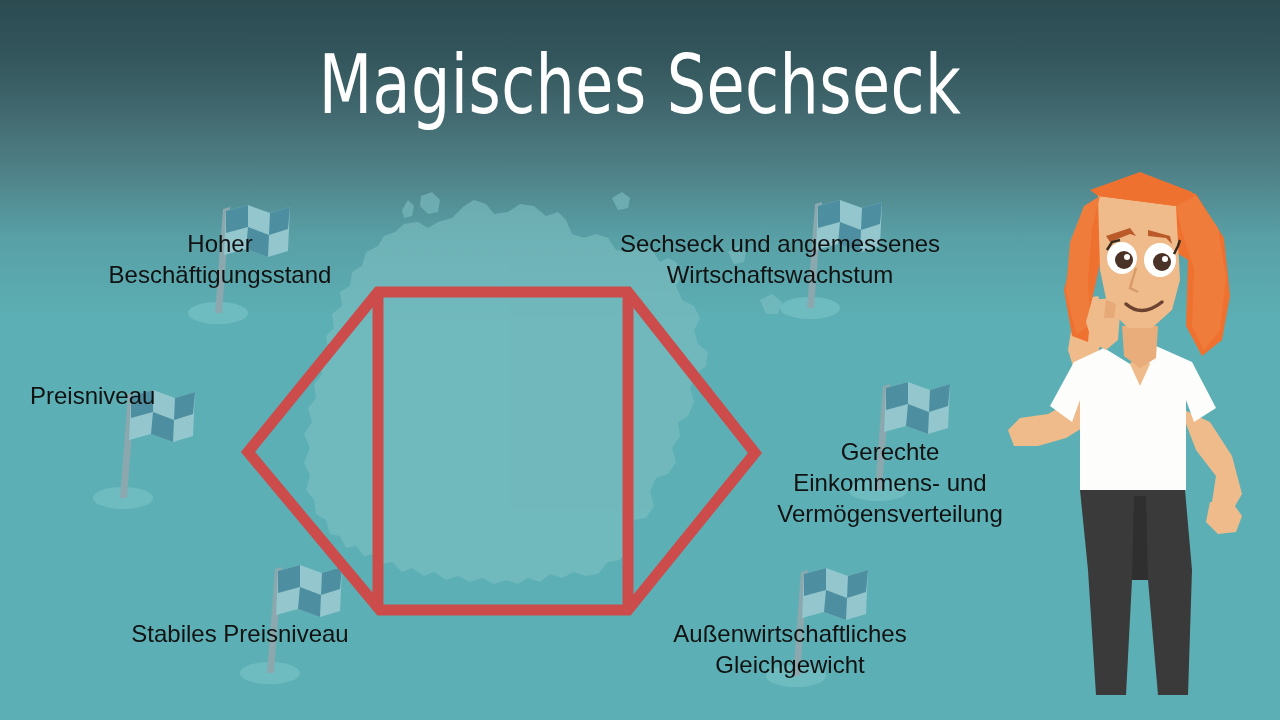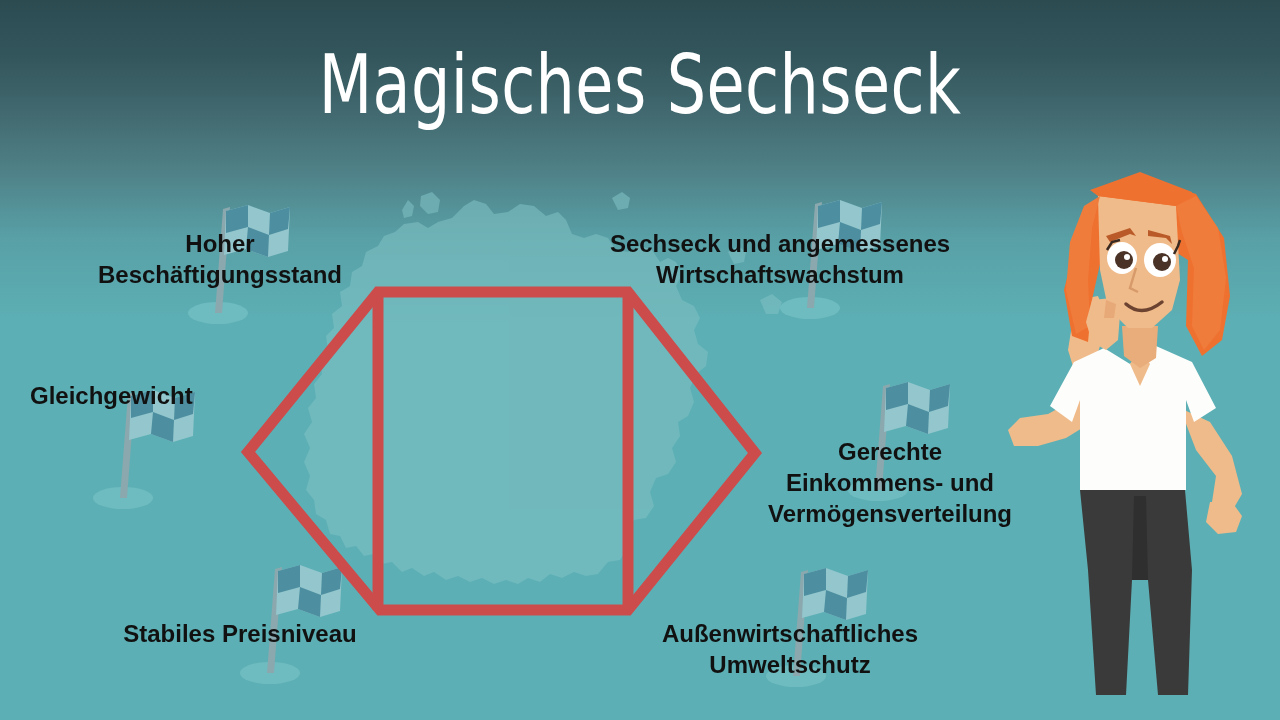--- a/index.html
+++ b/index.html
@@ -68,21 +68,21 @@
     white-space: nowrap;
     transform: scaleX(0.84);
     transform-origin: 50% 50%;
   }
 
   
   .label {
     position: absolute;
     color: #111111;
     font-family: "Liberation Sans", sans-serif;
-    font-weight: bold;
+    font-weight: normal;
     font-size: 24px;
     line-height: 1.30;
     white-space: pre-line;
   }
   .label.c  { text-align: center; }
   .label.l  { text-align: left; }
 
   #label-employment {
     left: 60px;  top: 228px; width: 320px;
     text-align: center;
@@ -223,27 +223,27 @@
     <line x1="378" y1="292" x2="378" y2="610" stroke="#cc4c4c" stroke-width="11"></line>
     <line x1="628" y1="292" x2="628" y2="610" stroke="#cc4c4c" stroke-width="11"></line>
   </svg>
 
   <div id="title">Magisches Sechseck</div>
 
   <div class="label c" id="label-employment">Hoher
 Beschäftigungsstand</div>
   <div class="label c" id="label-growth">Sechseck und angemessenes
 Wirtschaftswachstum</div>
-  <div class="label l" id="label-environment">Gleichgewicht</div>
+  <div class="label l" id="label-environment">Preisniveau</div>
   <div class="label c" id="label-prices">Stabiles Preisniveau</div>
   <div class="label c" id="label-income">Gerechte
 Einkommens- und
 Vermögensverteilung</div>
   <div class="label c" id="label-trade">Außenwirtschaftliches
-Umweltschutz</div>
+Gleichgewicht</div>
 
   <svg id="character" viewBox="0 0 300 570">
 
     <path d="M100,340 L205,340 L212,420 L208,545 L178,545 L168,430
              L152,430 L146,545 L116,545 L108,420 Z" fill="#3a3a3a"></path>
     <path d="M152,430 L168,430 L166,346 L154,346 Z" fill="#2f2f2f"></path>
 
     <path d="M200,258 L230,272 L252,306 L262,344 L248,368 L232,352
              L236,326 L216,300 Z" fill="#f0bb8a"></path>
     <path d="M230,352 L252,352 L262,366 L256,382 L238,384 L226,372 Z" fill="#f0bb8a"></path>

